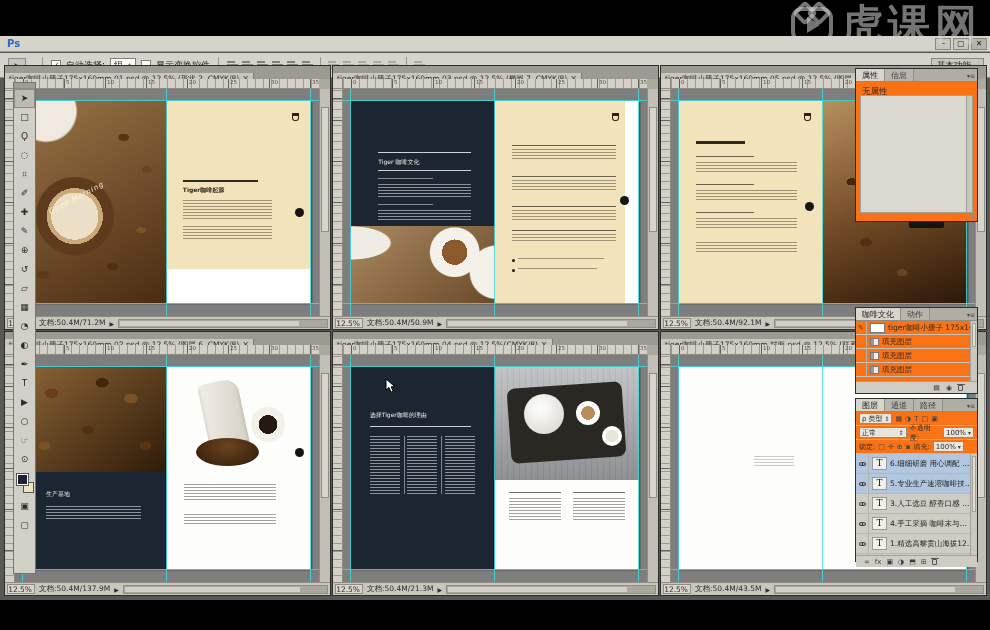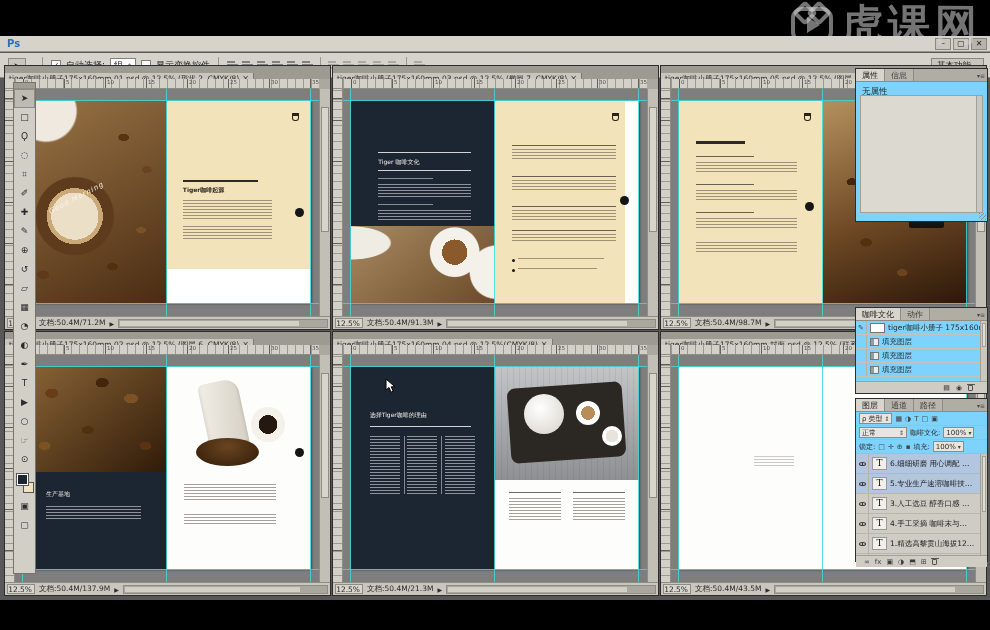--- a/index.html
+++ b/index.html
@@ -157,21 +157,21 @@
         transform:rotate(-4deg);}
   .pot{position:absolute;left:20%;top:24%;width:28%;padding-top:28%;border-radius:50%;
        background:radial-gradient(circle at 40% 35%,#ffffff,#d5d1c9);}
   .cup5a{position:absolute;left:56%;top:30%;width:17%;padding-top:17%;border-radius:50%;
          background:radial-gradient(circle,#b98c58 0 40%,#fff 41% 100%);}
   .cup5b{position:absolute;left:74%;top:52%;width:14%;padding-top:14%;border-radius:50%;
          background:radial-gradient(circle,#e9e4da 0 45%,#fff 46% 100%);}
   .vhl{position:absolute;width:1px;background:rgba(255,255,255,.45);}
 
   
-  .panel{position:absolute;left:855px;width:133px;background:#7dd3fc;border:1px solid #2d2d2d;z-index:20;}
+  .panel{position:absolute;left:855px;width:123px;background:#f97316;border:1px solid #2d2d2d;z-index:20;}
   .phead-bar{height:13px;background:#b0ada5;border-bottom:1px solid #8f8c84;display:flex;align-items:stretch;
              font-size:8px;color:#3c3c3c;position:relative;}
   .ptab{padding:0 6px;line-height:13px;border-right:1px solid #8f8c84;background:#b8b5ad;white-space:nowrap;}
   .ptab.active{background:#d8d5cd;color:#1d1d1d;}
   .pmenu{position:absolute;right:2px;top:3px;font-size:6px;color:#444;}
   .noprops{font-size:8.5px;color:#2c2c2c;padding:4px 6px 3px;}
   .inner-scroll{position:absolute;left:4px;right:4px;top:26px;bottom:8px;background:#dcd9d1;
                 border:1px solid #a3a098;}
   .is-bar{position:absolute;right:0;top:0;bottom:0;width:6px;background:#cac7bf;border-left:1px solid #a3a098;}
   .grip{position:absolute;right:1px;bottom:1px;width:7px;height:7px;
@@ -429,21 +429,21 @@
             <div class="tl" style="left:16%;top:82.5%;width:55%;height:3px;"></div>
             <span class="pbadge" style="right:7%;top:47%;"></span>
           </div>
         </div>
       </div>
       <div class="vscroll">
           <div class="vthumb"></div>
         </div>
       <div class="statusbar">
         <span class="zoombox">12.5%</span>
-        <span class="docinfo">文档:50.4M/91.3M</span>
+        <span class="docinfo">文档:50.4M/50.9M</span>
         <span class="st-arrow">▶</span>
         <div class="hscroll">
             <div class="hthumb"></div>
           </div>
       </div>
     </div>
 
     <div class="win" style="left:660px;top:29px;">
       <div class="win-titlebar">
         <div class="win-tab">
@@ -485,21 +485,21 @@
           <div class="page photo-w3">
             <div class="grinder"></div>
           </div>
         </div>
       </div>
       <div class="vscroll">
           <div class="vthumb"></div>
         </div>
       <div class="statusbar">
         <span class="zoombox">12.5%</span>
-        <span class="docinfo">文档:50.4M/98.7M</span>
+        <span class="docinfo">文档:50.4M/92.1M</span>
         <span class="st-arrow">▶</span>
         <div class="hscroll">
             <div class="hthumb"></div>
           </div>
       </div>
     </div>
 
     <div class="win" style="left:4px;top:295px;">
       <div class="win-titlebar">
         <div class="win-tab">
@@ -731,21 +731,21 @@
             <span class="l-icon">T</span>
             <span class="l-icon">□</span>
             <span class="l-icon">▣</span>
           </span>
       </div>
       <div class="l-ctrl">
         <span class="l-box" style="width:48px;justify-content:space-between;">
           <span>正常</span>
           <span class="dd">⇕</span>
         </span>
-        <span>咖啡文化:</span>
+        <span>不透明度:</span>
         <span class="l-box">
           <span>100%</span>
           <span class="dd">▾</span>
         </span>
       </div>
       <div class="l-ctrl">
         <span>锁定:</span>
         <span id="lock-icons" style="display:flex;gap:3px;">
             <span class="l-icon">□</span>
             <span class="l-icon">✛</span>

